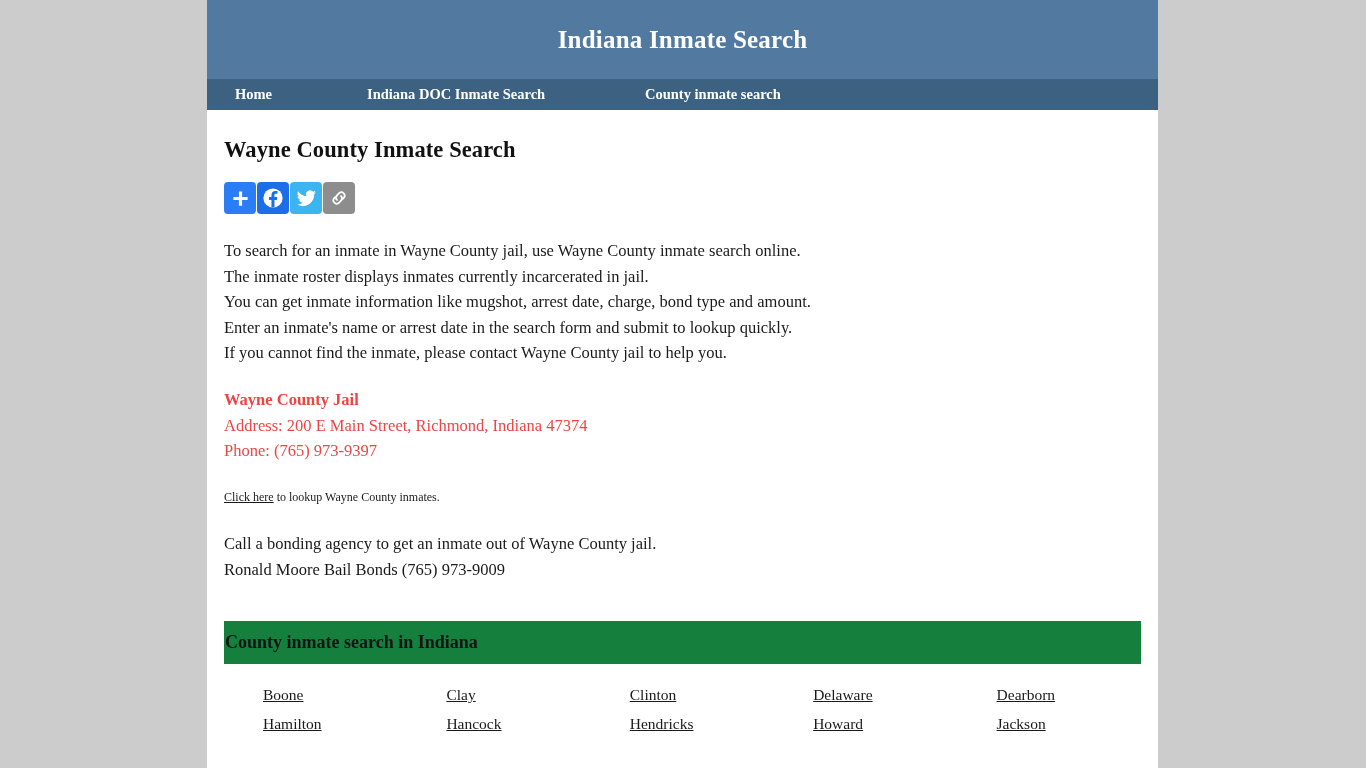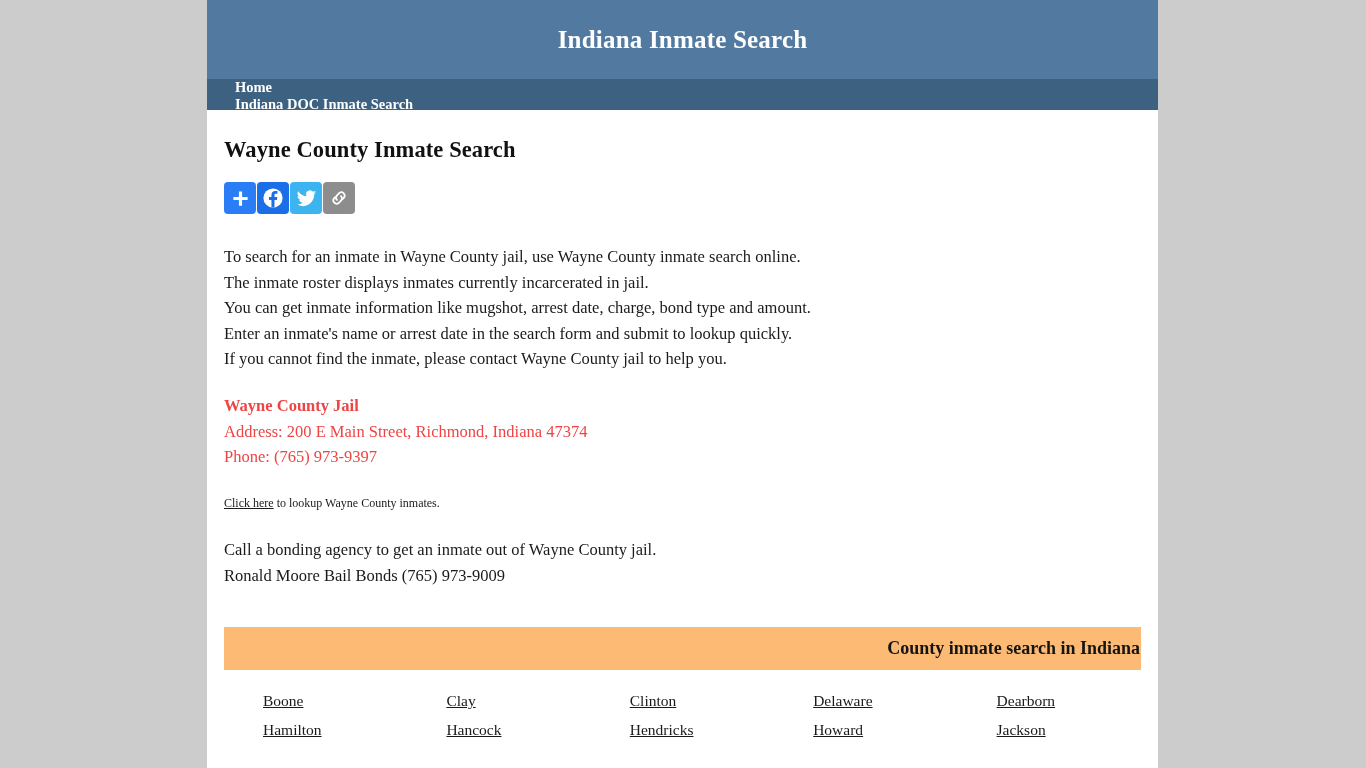--- a/index.html
+++ b/index.html
@@ -43,23 +43,23 @@
     font-size: 25px;
     font-weight: bold;
     letter-spacing: 0.2px;
   }
 
   
   .nav-bar {
     height: 31px;
     background: #3d6180;
     display: flex;
+    align-items: center;
     padding-left: 28px;
     box-sizing: border-box;
-    flex-direction: column;
   }
   .nav-item {
     color: #ffffff;
     font-family: "Liberation Serif", serif;
     font-size: 14.5px;
     font-weight: bold;
     text-decoration: none;
     white-space: nowrap;
     cursor: pointer;
   }
@@ -100,21 +100,21 @@
     margin-right: 1px;
   }
   .share-addthis { background: #2a7df4; }
   .share-facebook { background: #1a6fe8; }
   .share-twitter  { background: #3cb4f0; }
   .share-link     { background: #8d8d8d; }
   .share-btn svg { display: block; }
 
   
   .body-block {
-    margin-top: 30px;
+    margin-top: 24px;
     font-family: "Liberation Serif", serif;
     font-size: 16.5px;
     line-height: 25.6px;
     color: #1a1a1a;
   }
   .body-block .line { white-space: nowrap; }
 
   .jail-block {
     margin-top: 21px;
     font-family: "Liberation Serif", serif;
@@ -149,23 +149,23 @@
   .county-section {
     margin-top: 38px;
   }
   .county-table {
     width: 917px;
     border-collapse: collapse;
     table-layout: fixed;
   }
   .county-table caption,
   .county-head-cell {
-    background: #fdba74;
+    background: #15803d;
     height: 41px;
-    text-align: right;
+    text-align: left;
     vertical-align: middle;
     font-family: "Liberation Serif", serif;
     font-size: 18px;
     font-weight: bold;
     color: #141414;
   }
   .county-table td.county-cell {
     height: 29px;
     padding: 0;
     vertical-align: middle;

